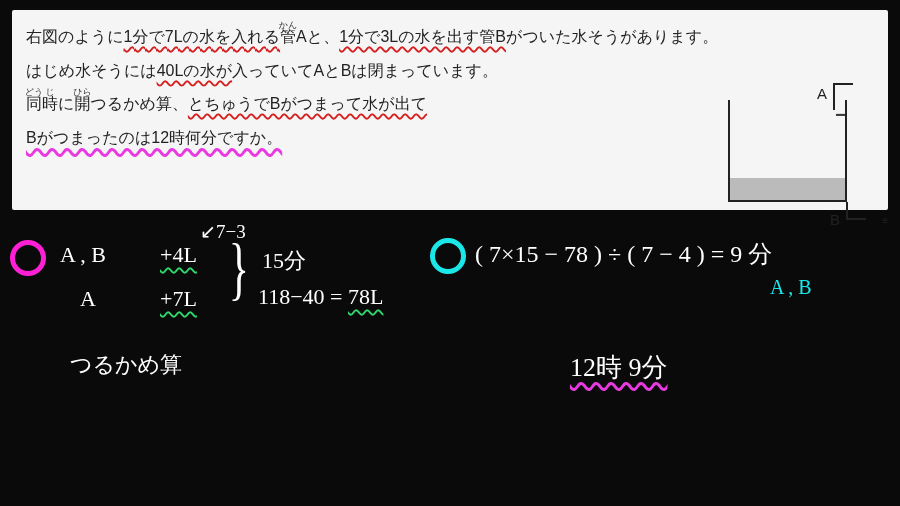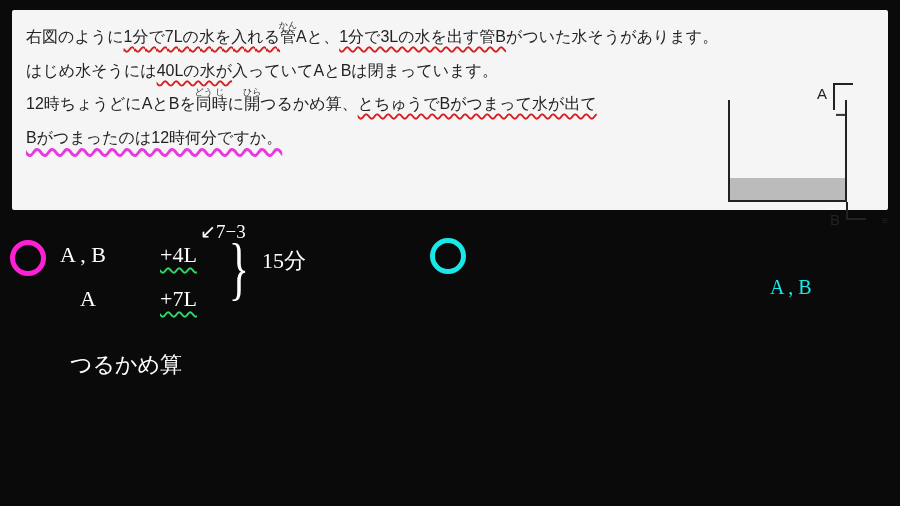--- a/index.html
+++ b/index.html
@@ -176,21 +176,21 @@
 
 <div class="problem-box">
   <div class="problem-text">
     <div>
       <span>右図のように</span><span class="wavy-red">1分で7Lの水を入れる</span><span class="ruby-text"><span class="ruby-top">かん</span><span>管</span></span><span>Aと、</span><span class="wavy-red">1分で3Lの水を出す管B</span><span>がついた水そうがあります。</span>
     </div>
     <div>
       <span>はじめ水そうには</span><span class="wavy-red">40Lの水が</span><span>入っていてAとBは閉まっています。</span>
     </div>
     <div>
-      <span>12時ちょうどにAとBを</span><span class="ruby-text"><span class="ruby-top">どう</span><span>同</span></span><span class="ruby-text"><span class="ruby-top">じ</span><span>時</span></span><span>に</span><span class="ruby-text"><span class="ruby-top">ひら</span><span>開</span></span><span>つるかめ算、</span><span class="wavy-red">とちゅうでBがつまって水が出て</span>
+      <span class="ruby-text"><span class="ruby-top">どう</span><span>同</span></span><span class="ruby-text"><span class="ruby-top">じ</span><span>時</span></span><span>に</span><span class="ruby-text"><span class="ruby-top">ひら</span><span>開</span></span><span>つるかめ算、</span><span class="wavy-red">とちゅうでBがつまって水が出て</span>
     </div>
     <div>
       <span class="wavy-magenta">Bがつまったのは12時何分ですか。</span>
     </div>
   </div>
 
   <div class="tank-diagram">
     <div class="pipe-a">
       <span class="pipe-a-label">A</span>
       <div class="pipe-a-shape"></div>
@@ -215,20 +215,23 @@
 
   <span class="hw" style="top:32px;left:60px">A , B</span>
   <span class="hw" style="top:32px;left:160px"><span class="wavy-green-u">+4L</span></span>
 
   <span class="hw" style="top:76px;left:80px">A</span>
   <span class="hw" style="top:76px;left:160px"><span class="wavy-green-u">+7L</span></span>
 
   <span class="hw brace" style="top:24px;left:222px">}</span>
 
   <span class="hw" style="top:36px;left:262px">15分</span>
+  <span class="hw" style="top:74px;left:258px">118−40 = <span class="wavy-green-u">78L</span></span>
 
   <span class="hw" style="top:140px;left:70px">つるかめ算</span>
 
   <span class="hw" style="top:28px;left:430px"><span class="circle-cyan"></span></span>
+  <span class="hw" style="top:28px;left:475px;font-size:24px">( 7×15 − 78 ) ÷ ( 7 − 4 )  =  9 分</span>
   <span class="hw cyan-text" style="top:66px;left:770px;font-size:20px">A , B</span>
 
+  <span class="hw" style="top:140px;left:570px;font-size:26px"><span class="wavy-magenta-u">12時 9分</span></span>
 
 </div>
 
 </body></html>

